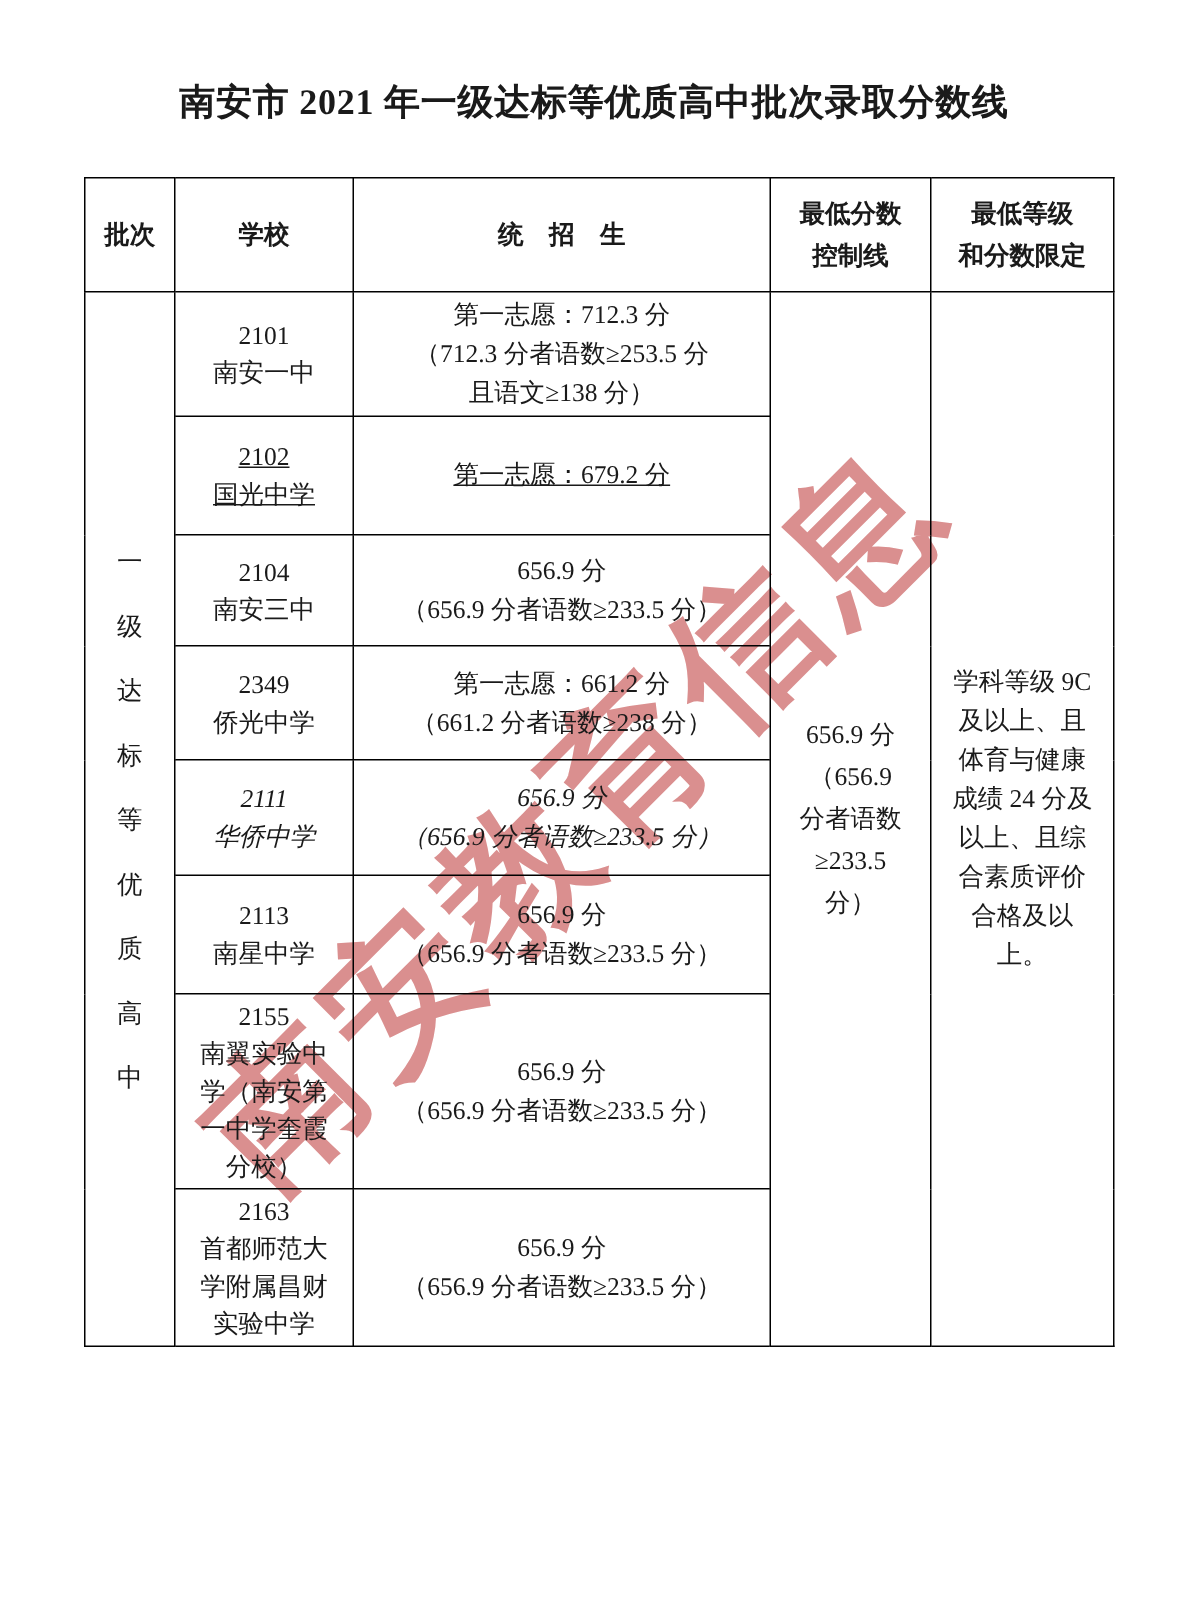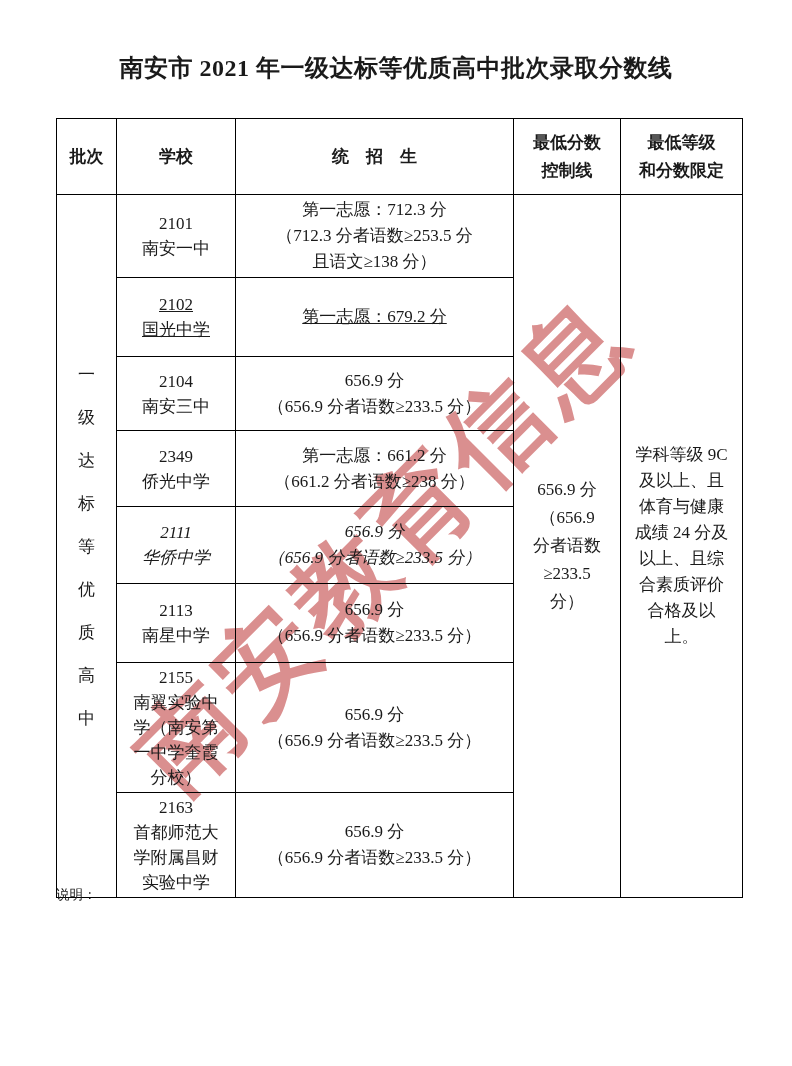--- a/index.html
+++ b/index.html
@@ -220,17 +220,16 @@
 首都师范大
 学附属昌财
 实验中学</td>
           <td class="admission-cell">656.9 分
 （656.9 分者语数≥233.5 分）</td>
         </tr>
       </tbody>
     </table>
 
     <div class="notes">
-      <div class="notes-heading">说明：</div>
     </div>
 
   </div>
 </div>
 
 </body></html>

